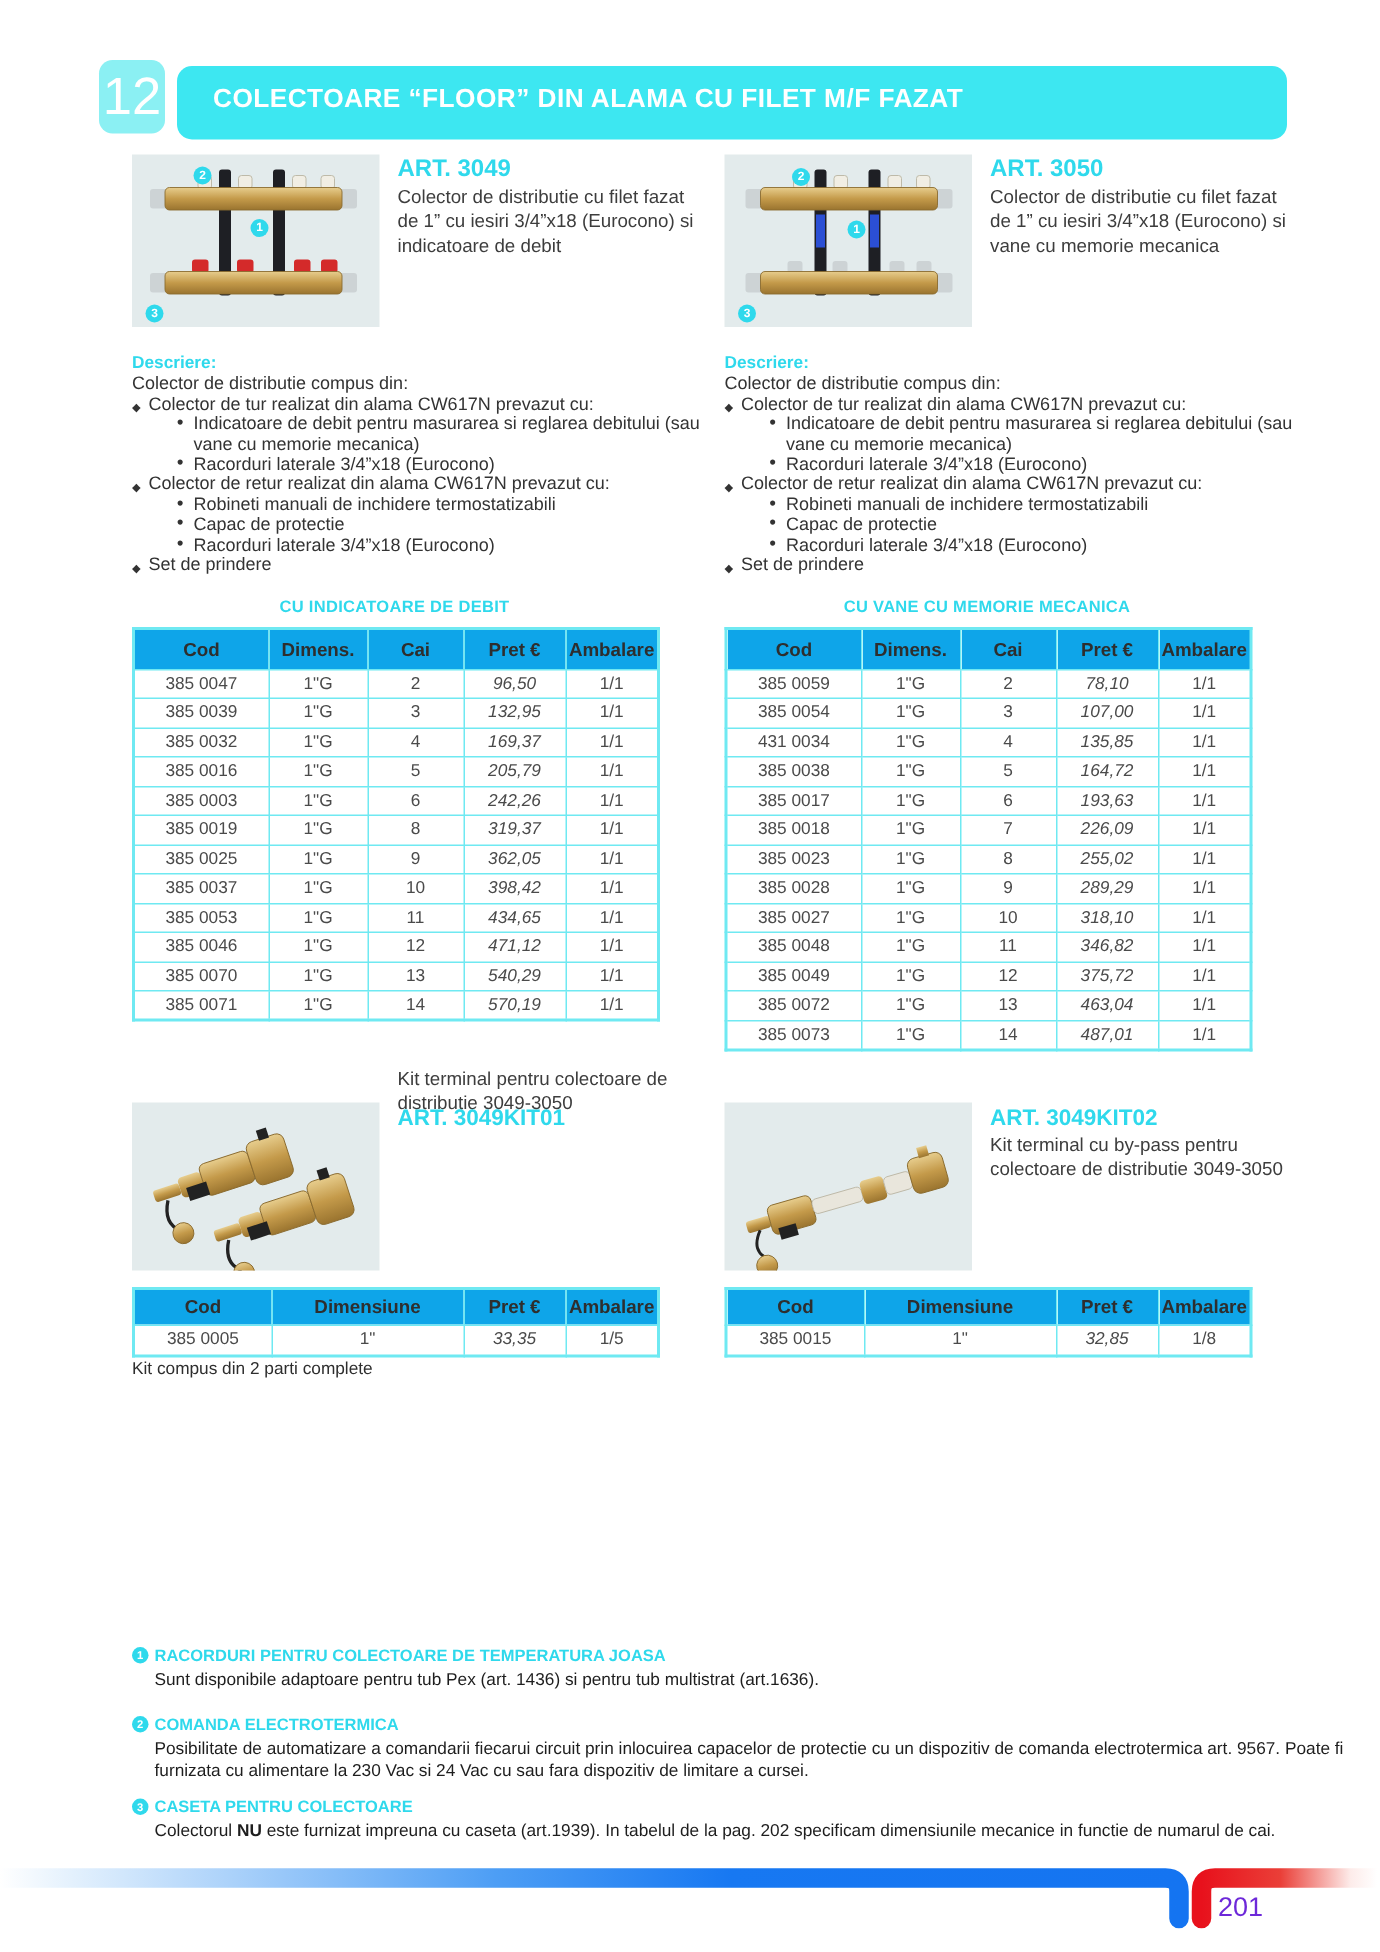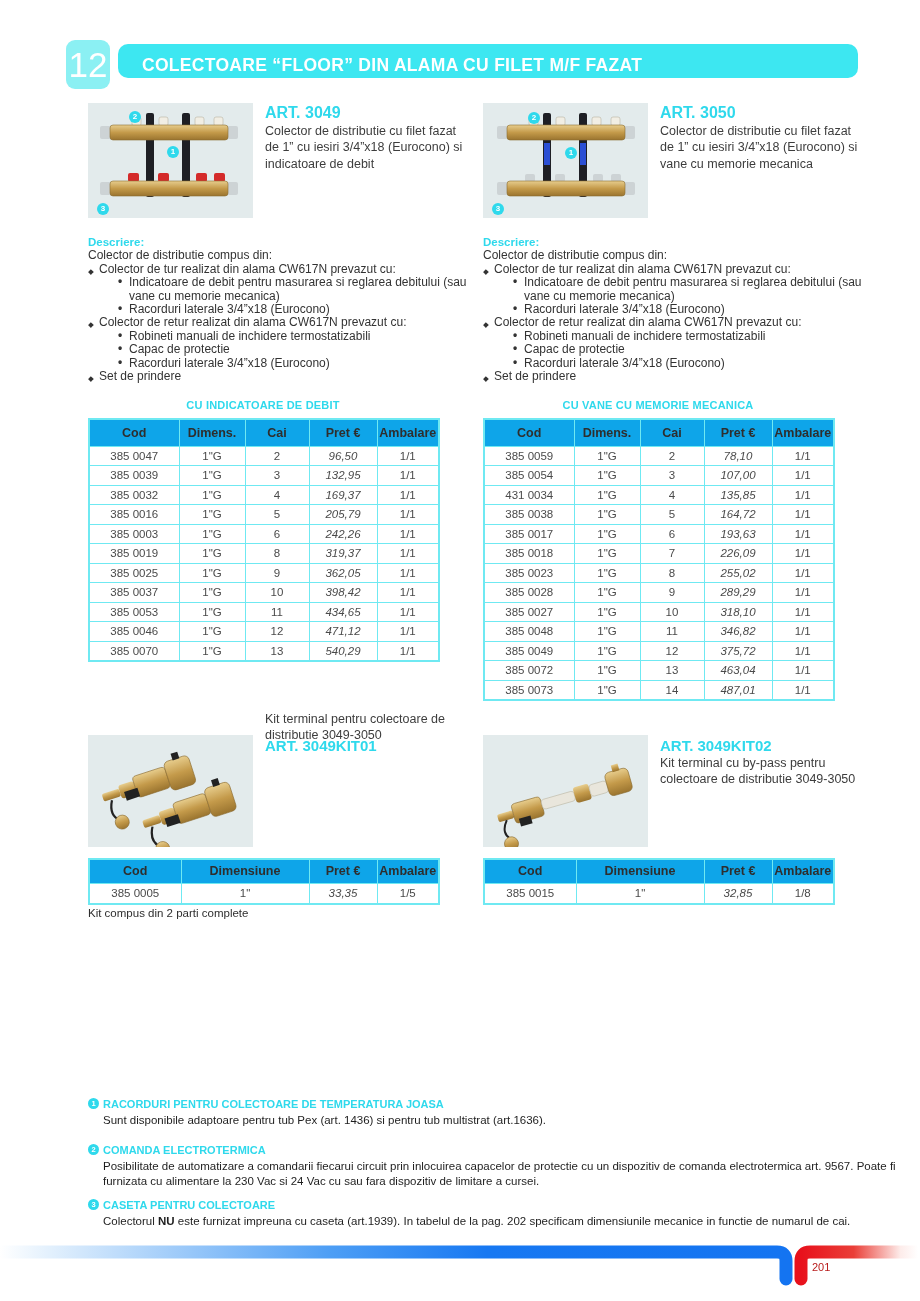--- a/index.html
+++ b/index.html
@@ -8,21 +8,21 @@
     width:920px; height:1301px; position:relative; overflow:hidden;
     font-family:"Liberation Sans", sans-serif; color:#333;
   }
   
   .hdr-badge {
     position:absolute; left:66px; top:40px; width:44px; height:49px;
     background:#8bf0f3; border-radius:9px; color:#fff;
     font-size:35px; font-weight:400; text-align:center; line-height:49px;
   }
   .hdr-bar {
-    position:absolute; left:118px; top:44px; width:740px; height:34px;
+    position:absolute; left:118px; top:44px; width:740px; height:49px;
     background:#3de7f1; border-radius:10px; color:#fff;
     font-size:17.5px; font-weight:bold; letter-spacing:0.3px;
     line-height:43px; padding-left:24px;
   }
   
   .pimg {
     position:absolute; width:165px; height:115px; background:#e3ebec;
   }
   .pimg svg { display:block; }
   .marker {
@@ -67,21 +67,21 @@
   .note { position:absolute; left:88px; width:820px; }
   .note-title { color:#2fd9ec; font-weight:bold; font-size:11px; padding-left:15px; position:relative; }
   .note-num {
     position:absolute; left:0; top:0px; width:11px; height:11px; border-radius:50%;
     background:#2fd9ec; color:#fff; font-size:7.5px; font-weight:bold;
     text-align:center; line-height:11px;
   }
   .note-text { font-size:11.5px; line-height:1.28; color:#1e1e1e; padding-left:15px; margin-top:3px; }
   
   .bottom-wave { position:absolute; left:0; top:1238px; }
-  .page-num { position:absolute; left:812px; top:1261px; font-size:11px; color:#b91c1c; }
+  .page-num { position:absolute; left:812px; top:1261px; font-size:18px; color:#6d28d9; }
 </style>
 </head>
 <body>
 
 <div class="hdr-badge">12</div>
 <div class="hdr-bar">COLECTOARE “FLOOR” DIN ALAMA CU FILET M/F FAZAT</div>
 
 <div class="pimg" style="left:88px; top:103px;">
   <svg width="165" height="115" viewBox="0 0 165 115">
     <defs>
@@ -256,20 +256,27 @@
         <td class="price">471,12</td>
         <td>1/1</td>
       </tr>
       <tr>
         <td>385 0070</td>
         <td>1"G</td>
         <td>13</td>
         <td class="price">540,29</td>
         <td>1/1</td>
       </tr>
+      <tr>
+        <td>385 0071</td>
+        <td>1"G</td>
+        <td>14</td>
+        <td class="price">570,19</td>
+        <td>1/1</td>
+      </tr>
     </tbody>
   </table>
 <table class="ptable" style="left:483px; top:418px;">
     <thead>
       <tr>
         <th>Cod</th>
         <th>Dimens.</th>
         <th>Cai</th>
         <th>Pret €</th>
         <th>Ambalare</th>

